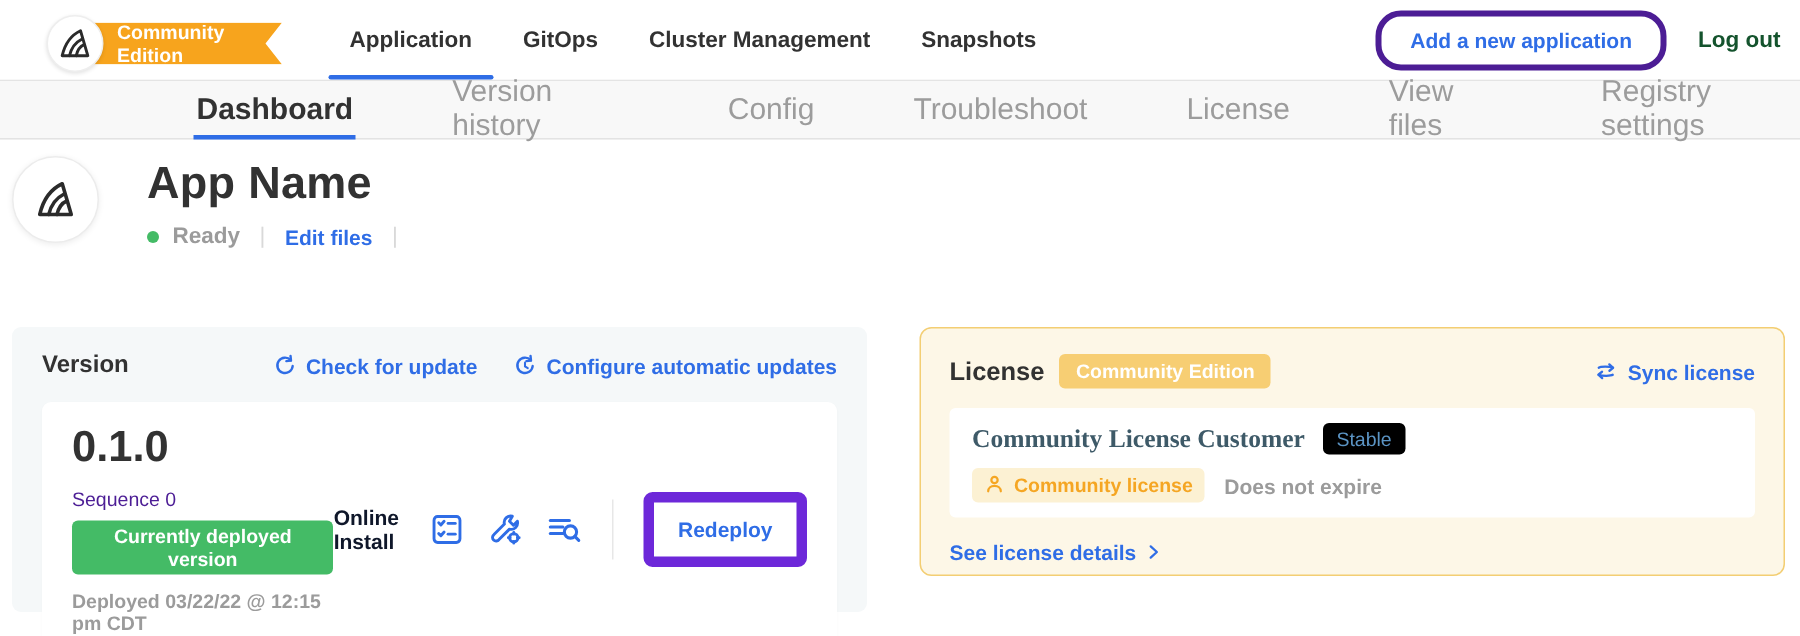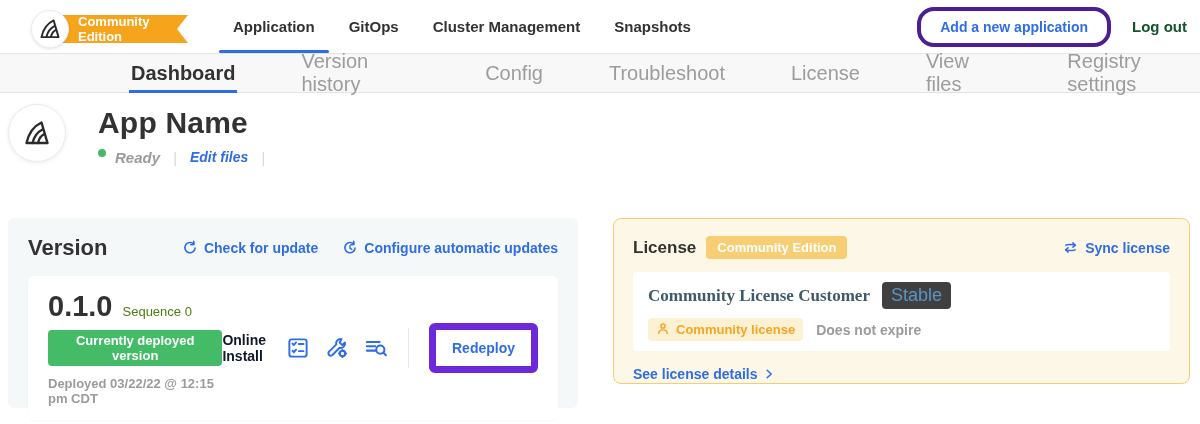--- a/index.html
+++ b/index.html
@@ -35,38 +35,38 @@
   .subnav-item.active { color:#323232; font-weight:600; }
   .subnav-item.active::after { content:""; position:absolute; left:-2px; right:-2px; bottom:-1px;
     height:3px; background:#2F6DE6; }
 
   
   .app-header { position:absolute; left:8px; top:104px; display:flex; }
   .avatar { width:58px; height:58px; border-radius:50%; background:#fff; border:1px solid #ececec;
     box-shadow:0 1px 4px rgba(0,0,0,.08); display:flex; align-items:center; justify-content:center; }
   .app-title-block { margin-left:32px; padding-top:2px; }
   .app-title { font-size:30px; font-weight:bold; color:#323232; letter-spacing:.2px; }
-  .status-row { display:flex; margin-top:9px; gap:9px;font-style:italic; }
+  .status-row { display:flex; align-items:center; margin-top:9px; gap:9px; }
   .status-dot { width:8px; height:8px; border-radius:50%; background:#44BB66; }
   .status-text { font-size:15px; font-weight:600; color:#9b9b9b; }
   .vdiv { color:#d9d9d9; font-size:15px; margin:0 4px; }
   .edit-config { font-size:14px; font-weight:bold; color:#2F6DE6; }
 
   
   .version-card { position:absolute; left:8px; top:218px; width:570px; height:190px;
     background:#F5F8F9; border-radius:6px; padding:17px 20px; }
   .card-head { display:flex; align-items:center; }
-  .card-title { font-size:22px; font-weight:bold; color:#323232; }
+  .card-title { font-size:16px; font-weight:bold; color:#323232; }
   .head-links { margin-left:auto; display:flex; gap:24px;align-items:center; }
   .blue-link { display:flex; align-items:center; gap:6px; font-size:14px; font-weight:bold; color:#2F6DE6; }
   .inner-card { background:#fff; border-radius:6px; margin-top:15px; padding:14px 20px;
     display:flex; align-items:center; box-shadow:0 1px 2px rgba(0,0,0,.03); }
-  .ver-row { display:flex; align-items:baseline; gap:10px; }
+  .ver-row { display:flex; align-items:baseline; gap:10px;flex-direction:column; }
   .ver-num { font-size:29px; font-weight:bold; color:#323232; }
-  .seq { font-size:13px; color:#4d7c0f; }
+  .seq { font-size:13px; color:#4c1d95; }
   .green-badge { display:inline-block; margin-top:7px; background:#44BB66; color:#fff;
     font-size:13px; font-weight:bold; padding:3px 9px; border-radius:4px;text-align:center; }
   .deployed { margin-top:10px; font-size:13px; font-weight:600; color:#9b9b9b; }
   .right-group { margin-left:auto; display:flex; align-items:center; gap:15px; }
   .install-type { font-size:14px; font-weight:bold; color:#0f172a; margin-right:5px; }
   .act-icon { color:#2F6DE6; display:flex; }
   .icon-div { width:1px; height:40px; background:#e7e7e7; margin:0 5px; }
   .redeploy { background:#fff; border:7px solid #6d28d9; border-radius:6px; color:#2F6DE6;
     font-size:14px; font-weight:bold; padding:10px 16px; cursor:pointer;
     font-family:"Liberation Sans","DejaVu Sans",sans-serif; }
@@ -74,21 +74,21 @@
     font-size:14px; font-weight:bold; color:#2F6DE6; }
 
   .license-card { position:absolute; left:613px; top:218px; width:577px; height:166px;
     background:#FDF7E7; border:1px solid #F3CE73; border-radius:8px; padding:17px 19px; }
   .lic-title { font-size:17px; font-weight:bold; color:#323232; }
   .edition-badge { margin-left:10px; background:#F7CE73; color:#fff; font-size:13px; font-weight:bold;
     padding:4px 11px; border-radius:4px; }
   .lic-inner { background:#fff; border-radius:4px; margin-top:13px; padding:10px 15px; }
   .cust-row { display:flex; align-items:center; gap:12px; }
   .cust-name { font-size:17px; font-weight:bold; color:#3E5A68;font-family:Liberation Serif, serif; }
-  .stable-badge { background:#404040; color:#5B94C4; font-size:18px; padding:3px 9px; border-radius:4px; }
+  .stable-badge { background:#000000; color:#5B94C4; font-size:13px; padding:3px 9px; border-radius:4px; }
   .lic-row2 { display:flex; align-items:center; gap:13px; margin-top:9px; }
   .commlic-badge { display:inline-flex; align-items:flex-start; gap:6px; background:#FCF1D3;
     color:#F5A623; font-size:13px; font-weight:bold; padding:4px 8px; border-radius:4px; }
   .expiry { font-size:14px; font-weight:600; color:#9b9b9b; }
 </style>
 </head>
 <body>
 
 <nav class="topnav">
   <div class="brand">

